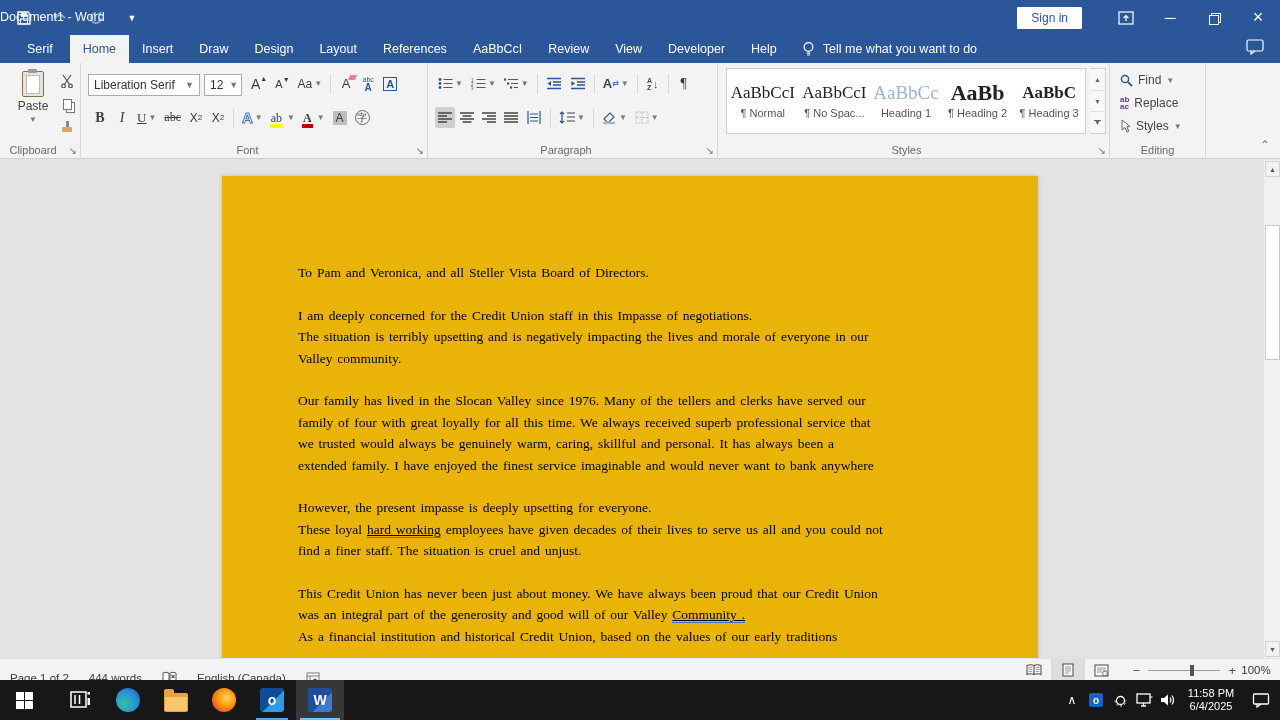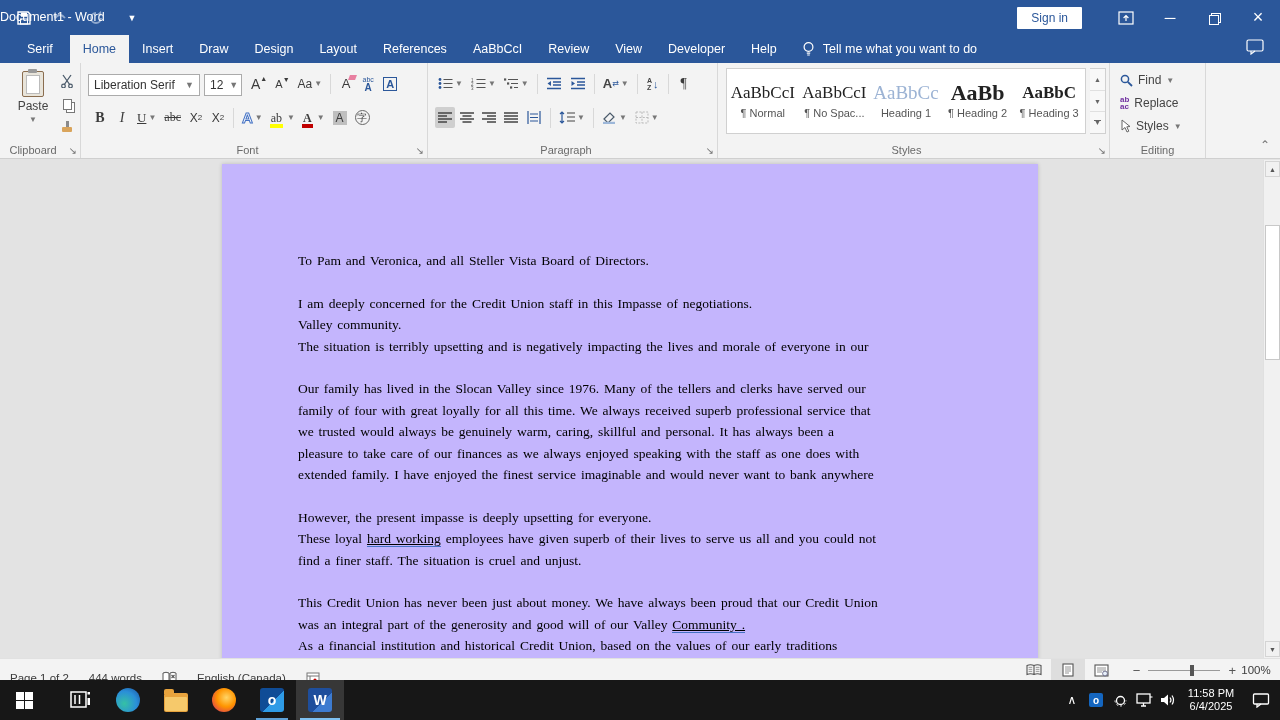--- a/index.html
+++ b/index.html
@@ -75,21 +75,21 @@
   .gal-scroll { position:absolute; left:372px; top:5px; width:16px; height:66px; display:flex; flex-direction:column; border:1px solid #d0d0d0; border-left:none; background:#f8f8f8; }
   .gal-btn { flex:1; display:flex; align-items:center; justify-content:center; font-size:7px; color:#666; border-bottom:1px solid #e0e0e0; cursor:pointer; }
 
   
   .edit-row { position:absolute; left:10px; display:flex; align-items:center; gap:5px; font-size:12px; color:#444; cursor:pointer; white-space:nowrap; }
   .edit-row .dd { font-size:8px; color:#777; }
   .replace-glyph { font-size:8px; line-height:7px; color:#7030a0; font-weight:bold; text-align:left; }
 
   
   .docarea { position:absolute; top:160px; left:0; width:1280px; height:498px; background:#e3e3e3; }
-  .page { position:absolute; left:222px; top:4px; width:816px; height:498px; background:#c4b5fd; box-shadow:0 0 4px rgba(0,0,0,.18); overflow:hidden; }
+  .page { position:absolute; left:222px; top:16px; width:816px; height:498px; background:#eab308; box-shadow:0 0 4px rgba(0,0,0,.18); overflow:hidden; }
   .textblock { position:absolute; left:76px; top:86px; width:690px; }
   .dline { font-family:"Liberation Serif",serif; font-size:13.5px; line-height:21.4px; min-height:21.4px; white-space:nowrap; color:#000; word-spacing:1.5px; }
   .ulink { text-decoration:underline; border-bottom:1px solid #4472c4; }
   .watermark { position:absolute; right:44px; bottom:4px; display:flex; align-items:center; gap:4px; font-size:44px; font-weight:bold; color:#ececec; letter-spacing:3px; text-shadow:0 1px 1px rgba(0,0,0,.05); font-family:"Liberation Sans",sans-serif; user-select:none; }
   .watermark .tri { font-size:52px; font-weight:normal; line-height:40px; }
 
   
   .vscroll { position:absolute; right:0; top:0; width:17px; height:498px; background:#f1f1f1; border-left:1px solid #e0e0e0; }
   .scroll-btn { position:absolute; left:1px; width:15px; height:16px; background:#f1f1f1; border:1px solid #d4d4d4; color:#555; font-size:7px; display:flex; align-items:center; justify-content:center; cursor:pointer; }
   .scroll-thumb { position:absolute; left:1px; top:65px; width:15px; height:135px; background:#ffffff; border:1px solid #c8c8c8; cursor:grab; }
@@ -483,32 +483,31 @@
 
     <div class="collapse-ribbon">⌃</div>
   </div>
 
   <div class="docarea">
     <div class="page">
       <div class="textblock">
         <div class="dline">To Pam and Veronica, and all Steller Vista Board of Directors.</div>
         <div class="dline"></div>
         <div class="dline">I am deeply concerned for the Credit Union staff in this Impasse of negotiations.</div>
+        <div class="dline">The situation is terribly upsetting and is negatively impacting the lives and morale of everyone in our</div>
         <div class="dline">Valley community.</div>
-        <div class="dline">The situation is terribly upsetting and is negatively impacting the lives and morale of everyone in our</div>
         <div class="dline"></div>
         <div class="dline">Our family has lived in the Slocan Valley since 1976. Many of the tellers and clerks have served our</div>
         <div class="dline">family of four with great loyally for all this time. We always received superb professional service that</div>
         <div class="dline">we trusted would always be genuinely warm, caring, skillful and personal. It has always been a</div>
-        <div class="dline">pleasure to take care of our finances as we always enjoyed speaking with the staff as one does with</div>
         <div class="dline">extended family. I have enjoyed the finest service imaginable and would never want to bank anywhere</div>
         <div class="dline"></div>
         <div class="dline">However, the present impasse is deeply upsetting for everyone.</div>
         <div class="dline">
-          <span>These loyal </span><span class="ulink">hard working</span><span> employees have given superb of their lives to serve us all and you could not</span>
+          <span>These loyal </span><span class="ulink">hard working</span><span> employees have given decades of their lives to serve us all and you could not</span>
         </div>
         <div class="dline">find a finer staff.  The situation is cruel and unjust.</div>
         <div class="dline"></div>
         <div class="dline"> This Credit Union has never been just about money. We have always been proud that our Credit Union</div>
         <div class="dline">
           <span>was an integral part of the generosity and good will of our Valley </span><span class="ulink">Community .</span><span></span>
         </div>
         <div class="dline">As a financial institution and historical Credit Union, based on the values of our early traditions</div>
       </div>
     </div>

